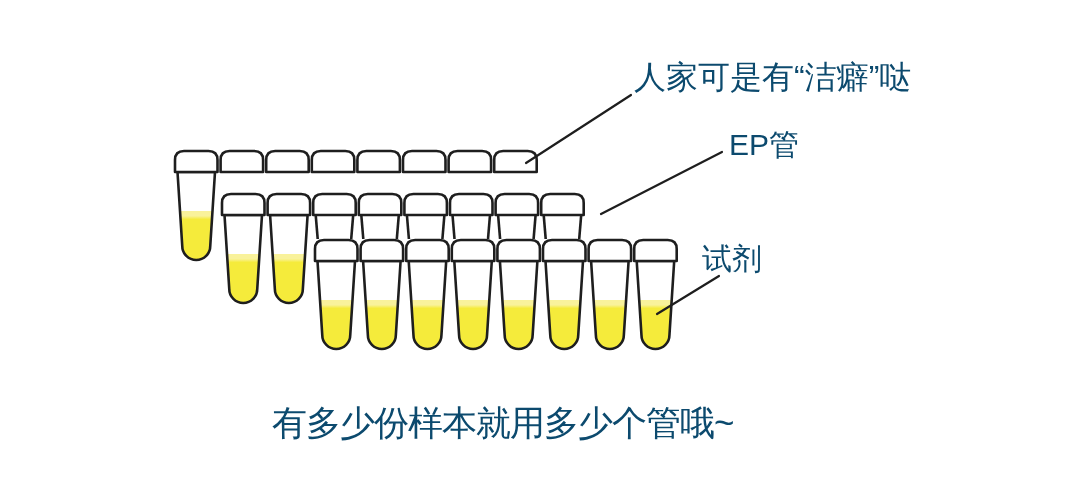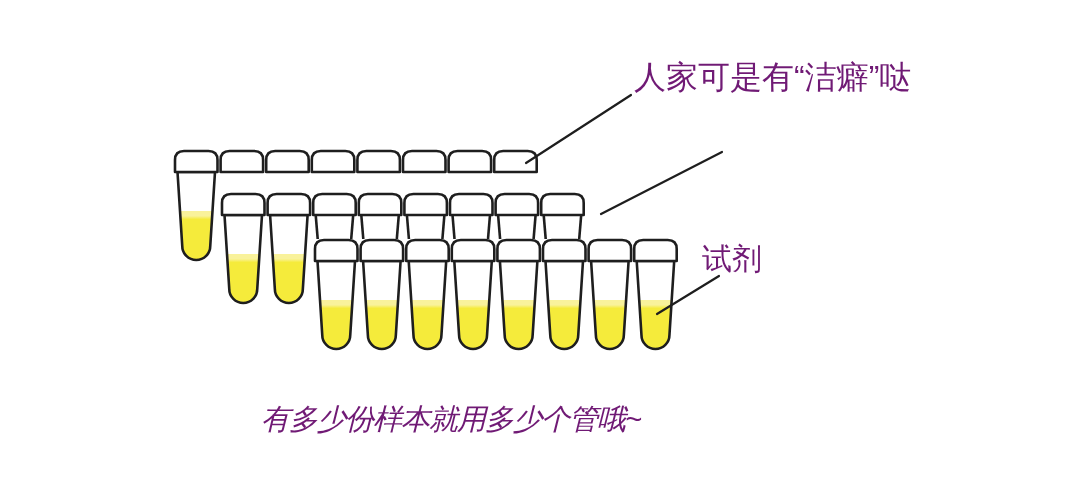--- a/index.html
+++ b/index.html
@@ -15,29 +15,29 @@
     background: #ffffff;
     overflow: hidden;
   }
   .stage svg {
     position: absolute;
     left: 0;
     top: 0;
   }
   .label {
     position: absolute;
-    color: #701a75;
+    color: #0c4a6e;
     white-space: nowrap;
     line-height: 1.1;
     text-align: right;
   }
   .label-clean   { left: 634px; top: 60px;  font-size: 32px; }
   .label-ep      { left: 729px; top: 128px; font-size: 30px; }
   .label-reagent { left: 702px; top: 242px; font-size: 30px; }
-  .label-caption { left: 261px; top: 404px; font-size: 29px; letter-spacing: -1px; font-style: italic; }
+  .label-caption { left: 272px; top: 404px; font-size: 35px; letter-spacing: -1px; }
 </style>
 </head>
 <body>
 
 <div class="stage">
 
   <svg id="diagram-svg" width="1080" height="485" viewBox="0 0 1080 485">
       <defs>
         <linearGradient id="liquid-grad" x1="0" y1="0" x2="0" y2="1">
           <stop offset="0%" stop-color="#F9F29B"></stop>
@@ -169,18 +169,19 @@
           <path d="M 634.2 249 Q 634.2 240 643.2 240 L 667.7 240 Q 676.7 240 676.7 249 L 676.7 261 L 634.2 261 Z" fill="#ffffff" stroke="#1e1e1e" stroke-width="2.6" stroke-linejoin="round"></path>
         </g>
       </g>
       <line x1="631" y1="95" x2="526" y2="163" stroke="#1e1e1e" stroke-width="2.2" stroke-linecap="round"></line>
       <line x1="722" y1="152" x2="601" y2="214" stroke="#1e1e1e" stroke-width="2.2" stroke-linecap="round"></line>
       <line x1="719" y1="276" x2="657" y2="314" stroke="#1e1e1e" stroke-width="2.2" stroke-linecap="round"></line>
     </svg>
 
   <div class="label label-clean">人家可是有“洁癖”哒</div>
 
+  <div class="label label-ep">EP管</div>
 
   <div class="label label-reagent">试剂</div>
 
   <div class="label label-caption">有多少份样本就用多少个管哦~</div>
 
 </div>
 
 </body></html>

